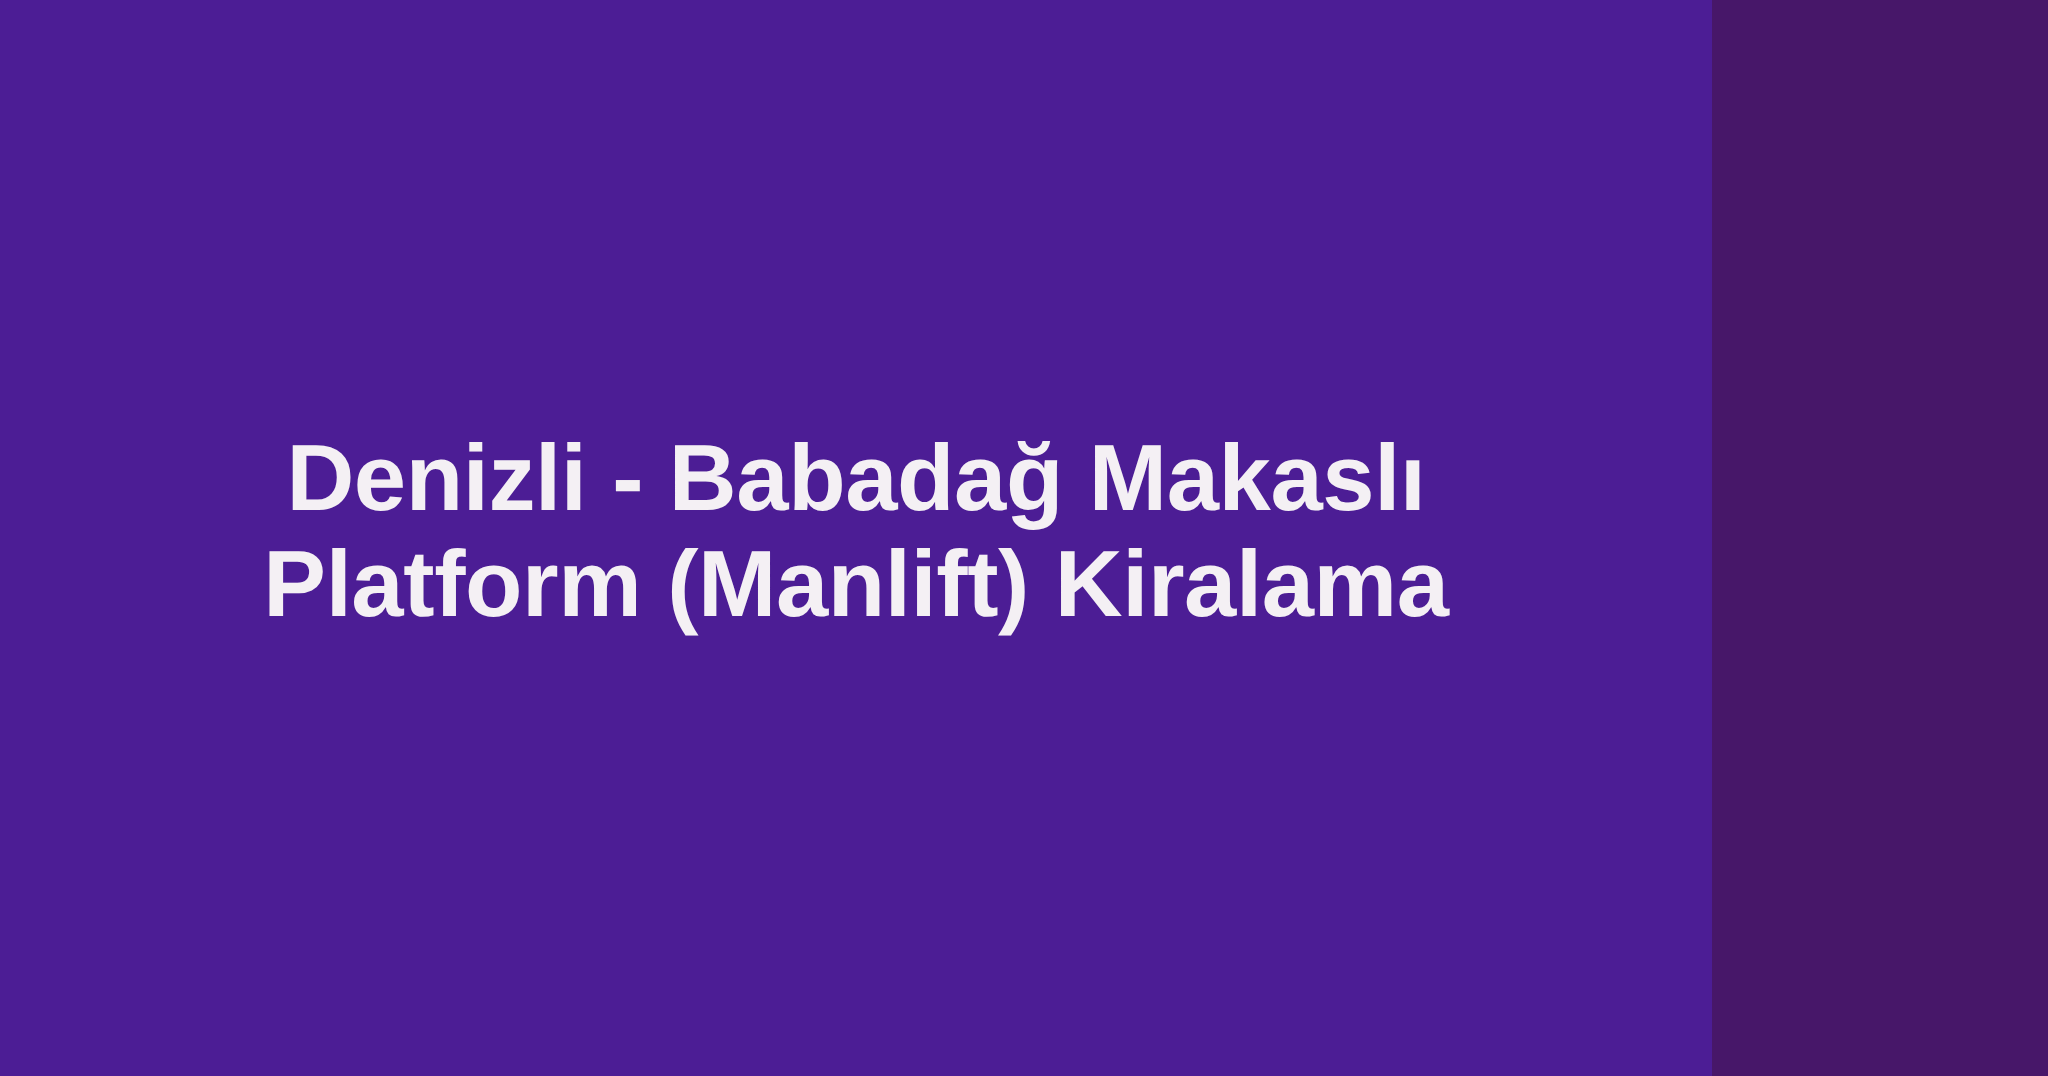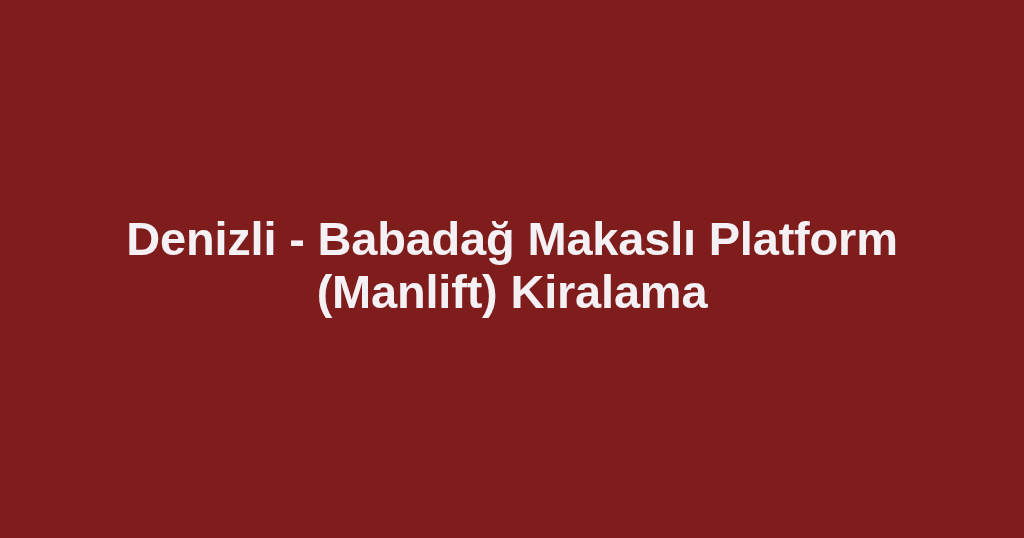--- a/index.html
+++ b/index.html
@@ -13,23 +13,23 @@
     height: 538px;
     overflow: hidden;
     font-family: "Liberation Sans", sans-serif;
     background: #471769;
   }
 
   
   .og-card {
     position: relative;
     box-sizing: border-box;
-    width: 1024px;
+    width: 856px;
     height: 538px;
-    background-color: #7f1d1d;
+    background-color: #4c1d95;
     display: flex;
     align-items: center;
     justify-content: center;
     padding: 14px 56px;
   }
 
   .og-card__inner {
     width: 100%;
     max-width: 820px;
     display: flex;

